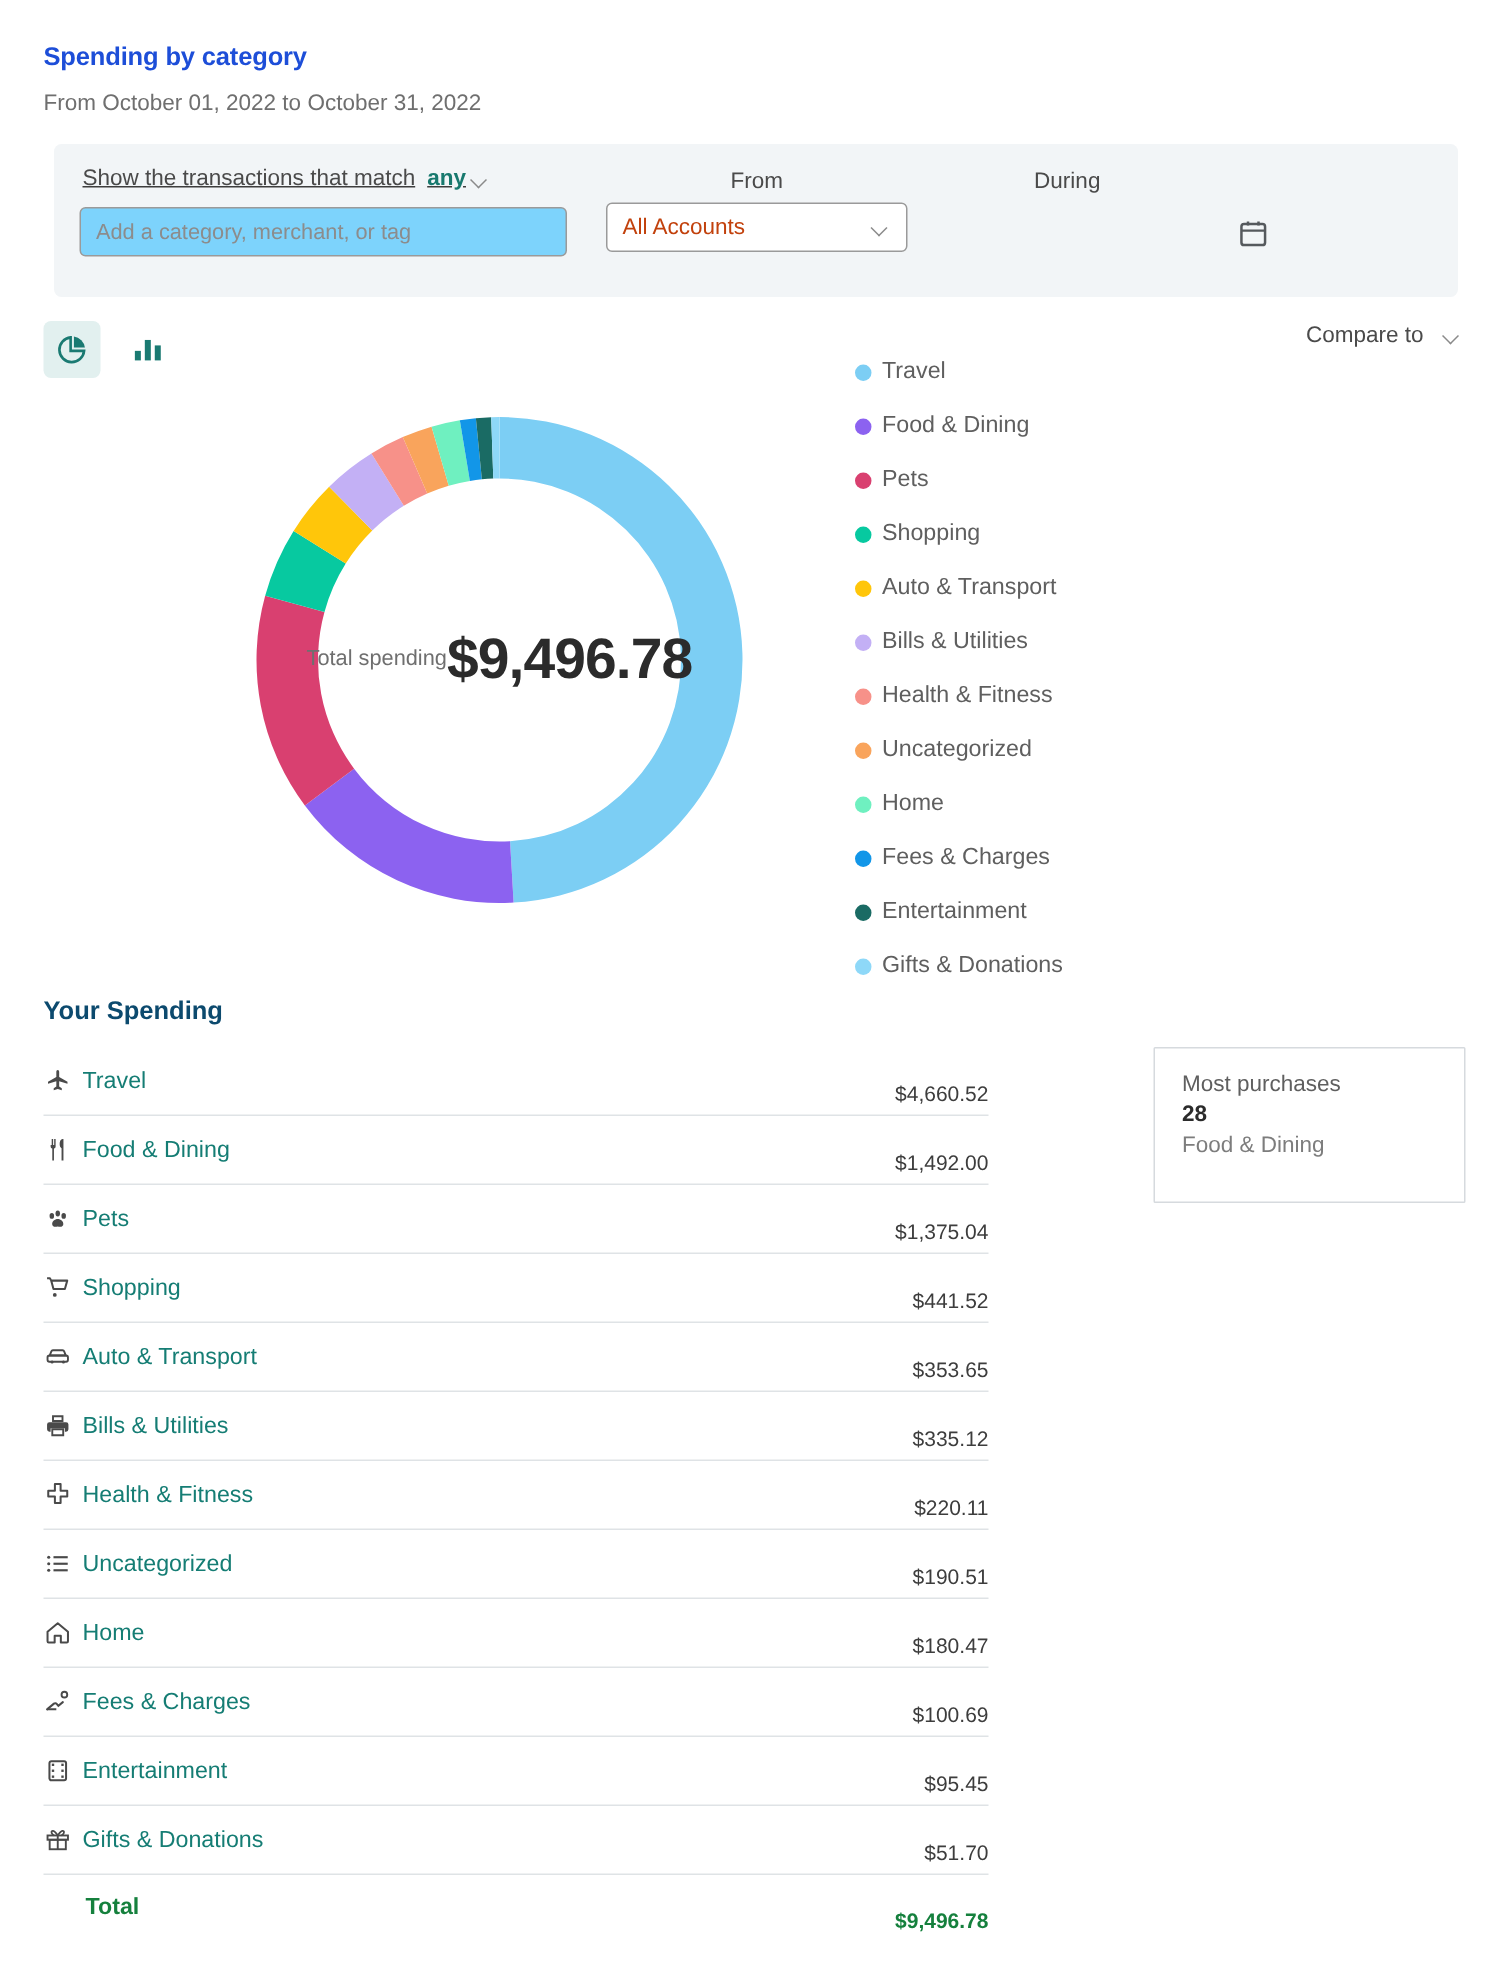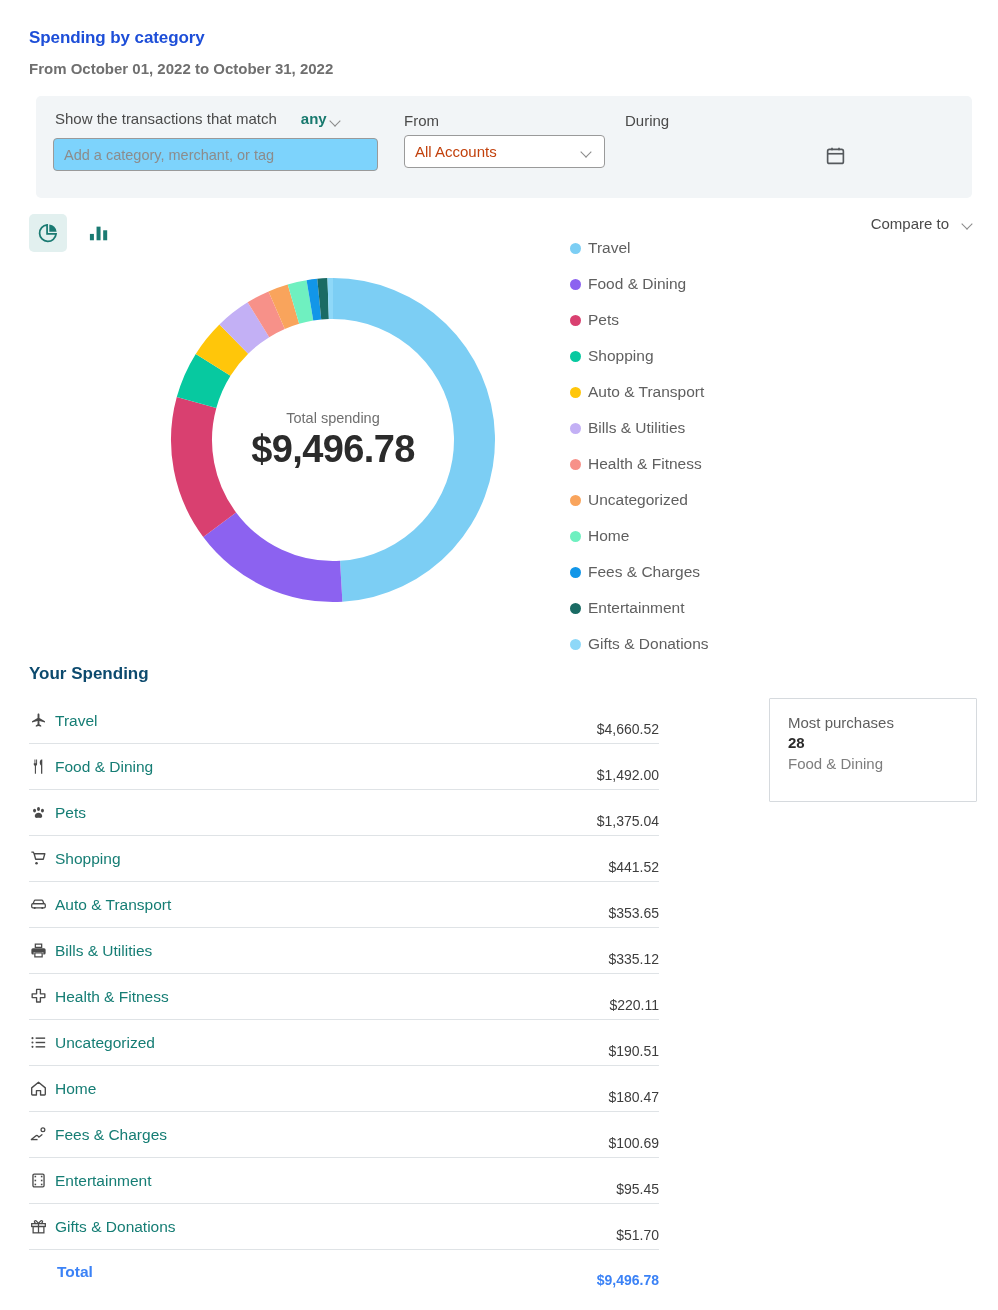--- a/index.html
+++ b/index.html
@@ -15,32 +15,32 @@
   .page { position: relative; width: 998px; height: 1310px; }
 
   
   .page-title {
     position: absolute; left: 29px; top: 28px;
     font-size: 17px; font-weight: bold; color: #1d4ed8;
     letter-spacing: -0.1px;
   }
   .page-subtitle {
     position: absolute; left: 29px; top: 60px;
-    font-size: 15px; color: #6f6f6f; font-weight: bold;
+    font-size: 15px; color: #6f6f6f; font-weight: normal;
   }
 
   
   .filter-bar {
     position: absolute; left: 36px; top: 96px;
     width: 936px; height: 102px;
     background: #f2f5f7; border-radius: 5px;
   }
   .filter-match-row {
     position: absolute; left: 19px; top: 14px;
-    display: flex; align-items: flex-end; gap: 24px;
+    display: flex; align-items: flex-end; gap: 8px; text-decoration: underline;
   }
   .filter-match-label { font-size: 15px; color: #4a4a4a; }
   .filter-any {
     font-size: 15px; font-weight: bold; color: #18796e;
     cursor: pointer;
   }
   .chev {
     display: inline-block; width: 11px; height: 7px;
     position: relative; margin-left: 4px;
   }
@@ -55,21 +55,21 @@
     width: 325px; height: 33px;
     border: 1px solid #9a9a9a; border-radius: 4px;
     background: #7dd3fc; padding: 0 10px;
     font-family: "Liberation Sans", sans-serif;
     font-size: 14.5px; color: #3d3d3d;
   }
   .search-input::placeholder { color: #8c8c8c; }
 
   .field-group { position: absolute; }
   .field-label {
-    font-size: 15px; color: #4a4a4a; margin-bottom: 6px; display: block;
+    font-size: 15px; color: #4a4a4a; margin-bottom: 6px; display: block; text-align: center;
   }
   .select-box {
     position: relative;
     height: 33px; background: #fff;
     border: 1px solid #9a9a9a; border-radius: 4px;
     display: flex; align-items: center;
     padding: 0 10px; cursor: pointer;
   }
   .select-text { font-size: 15px; color: #c2410c; }
   .select-box .chev { position: absolute; right: 11px; top: 12px; }
@@ -106,21 +106,21 @@
   }
   .compare-to .chev { margin-left: 8px; }
 
   
   .donut-wrap {
     position: absolute; left: 165px; top: 272px;
     width: 336px; height: 336px;
   }
   .donut-center {
     position: absolute; left: 0; top: 0; width: 336px; height: 336px;
-    display: flex; flex-direction: column;
+    display: flex; flex-direction: row;
     align-items: center; justify-content: center;
     pointer-events: none;
   }
   .donut-label { font-size: 14.5px; color: #6f6f6f; margin-bottom: 2px; }
   .donut-total {
     font-size: 38px; font-weight: bold; color: #2b2b2b;
     letter-spacing: -0.6px;
   }
 
   
@@ -163,21 +163,21 @@
     flex: 0 0 auto; font-size: 14px; color: #3d3d3d;
     text-align: right;
     margin-top: 16px;
   }
   .spend-total-row {
     display: flex; align-items: center; height: 44px;
     border-bottom: none;
   }
   .spend-total-row .spend-name,
   .spend-total-row .spend-amt {
-    font-weight: bold; color: #3b82f6; cursor: default;
+    font-weight: bold; color: #15803d; cursor: default;
   }
   .spend-total-row .spend-name { padding-left: 2px; }
 
   
   .mp-card {
     position: absolute; left: 769px; top: 698px;
     width: 208px; height: 104px;
     border: 1px solid #d6dade; border-radius: 1px;
     background: #fff;
     padding: 14px 18px;

